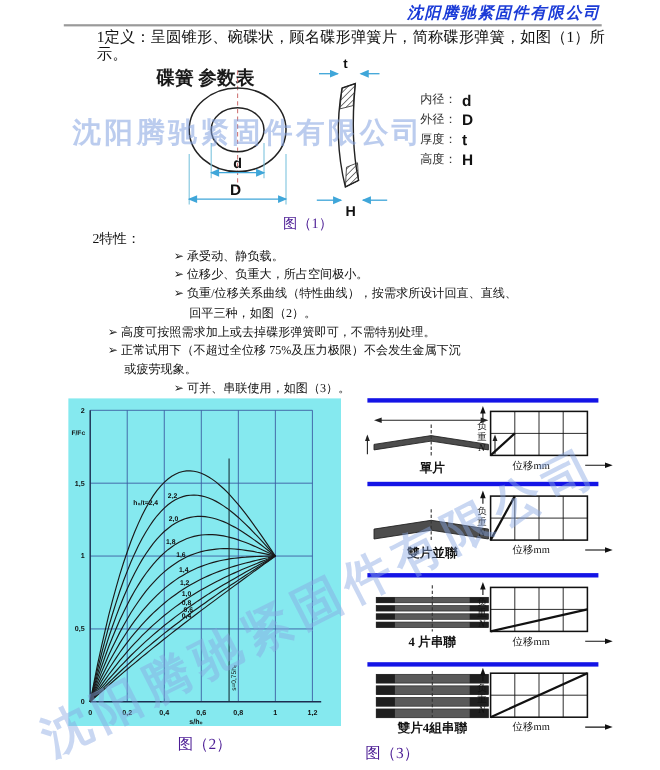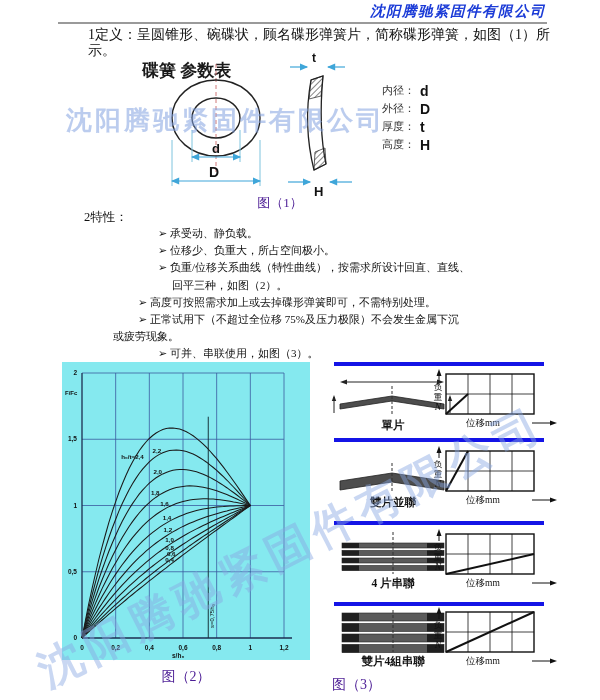--- a/index.html
+++ b/index.html
@@ -7,21 +7,21 @@
         font-family:"Liberation Serif",serif;color:#111;}
   .hdr{position:absolute;left:250px;top:2px;width:296px;text-align:right;
        font-size:14.5px;font-weight:bold;font-style:italic;color:#1b3bd7;letter-spacing:1.5px;}
   .hdr-rule{position:absolute;left:58px;top:22px;width:489px;height:2px;background:#9a9a9a;}
   .intro{position:absolute;left:88px;top:27px;width:470px;font-size:14px;line-height:16px;}
   .cap{position:absolute;font-size:13px;color:#4c1d95;text-align:center;}
   .feat-heading{position:absolute;left:84px;top:209px;font-size:12.5px;}
   #bullets{position:absolute;left:98px;top:225px;width:470px;font-size:11px;}
   #bullets .bl{line-height:17.2px;white-space:nowrap;}
   #bullets .deep{padding-left:60px;}
-  #bullets .shallow{padding-left:0px;margin-left:40px;}
+  #bullets .shallow{padding-left:0px;}
   #bullets .cont-deep{padding-left:74px;}
   #bullets .cont-shallow{padding-left:15px;}
   .wm-h{position:absolute;left:66px;top:103px;width:440px;font-size:26px;font-weight:bold;
         color:rgba(132,163,224,0.55);letter-spacing:3px;white-space:nowrap;pointer-events:none;z-index:5;}
   .wm-d{position:absolute;left:28px;top:648px;font-size:44px;font-weight:bold;
         color:rgba(135,166,226,0.45);letter-spacing:7px;white-space:nowrap;
         transform:rotate(-27deg);transform-origin:left top;pointer-events:none;z-index:5;}
   #fig1-svg{position:absolute;left:90px;top:50px;}
   #fig2{position:absolute;left:62px;top:362px;width:248px;height:298px;}
   #fig3{position:absolute;left:328px;top:352px;width:232px;height:348px;}

